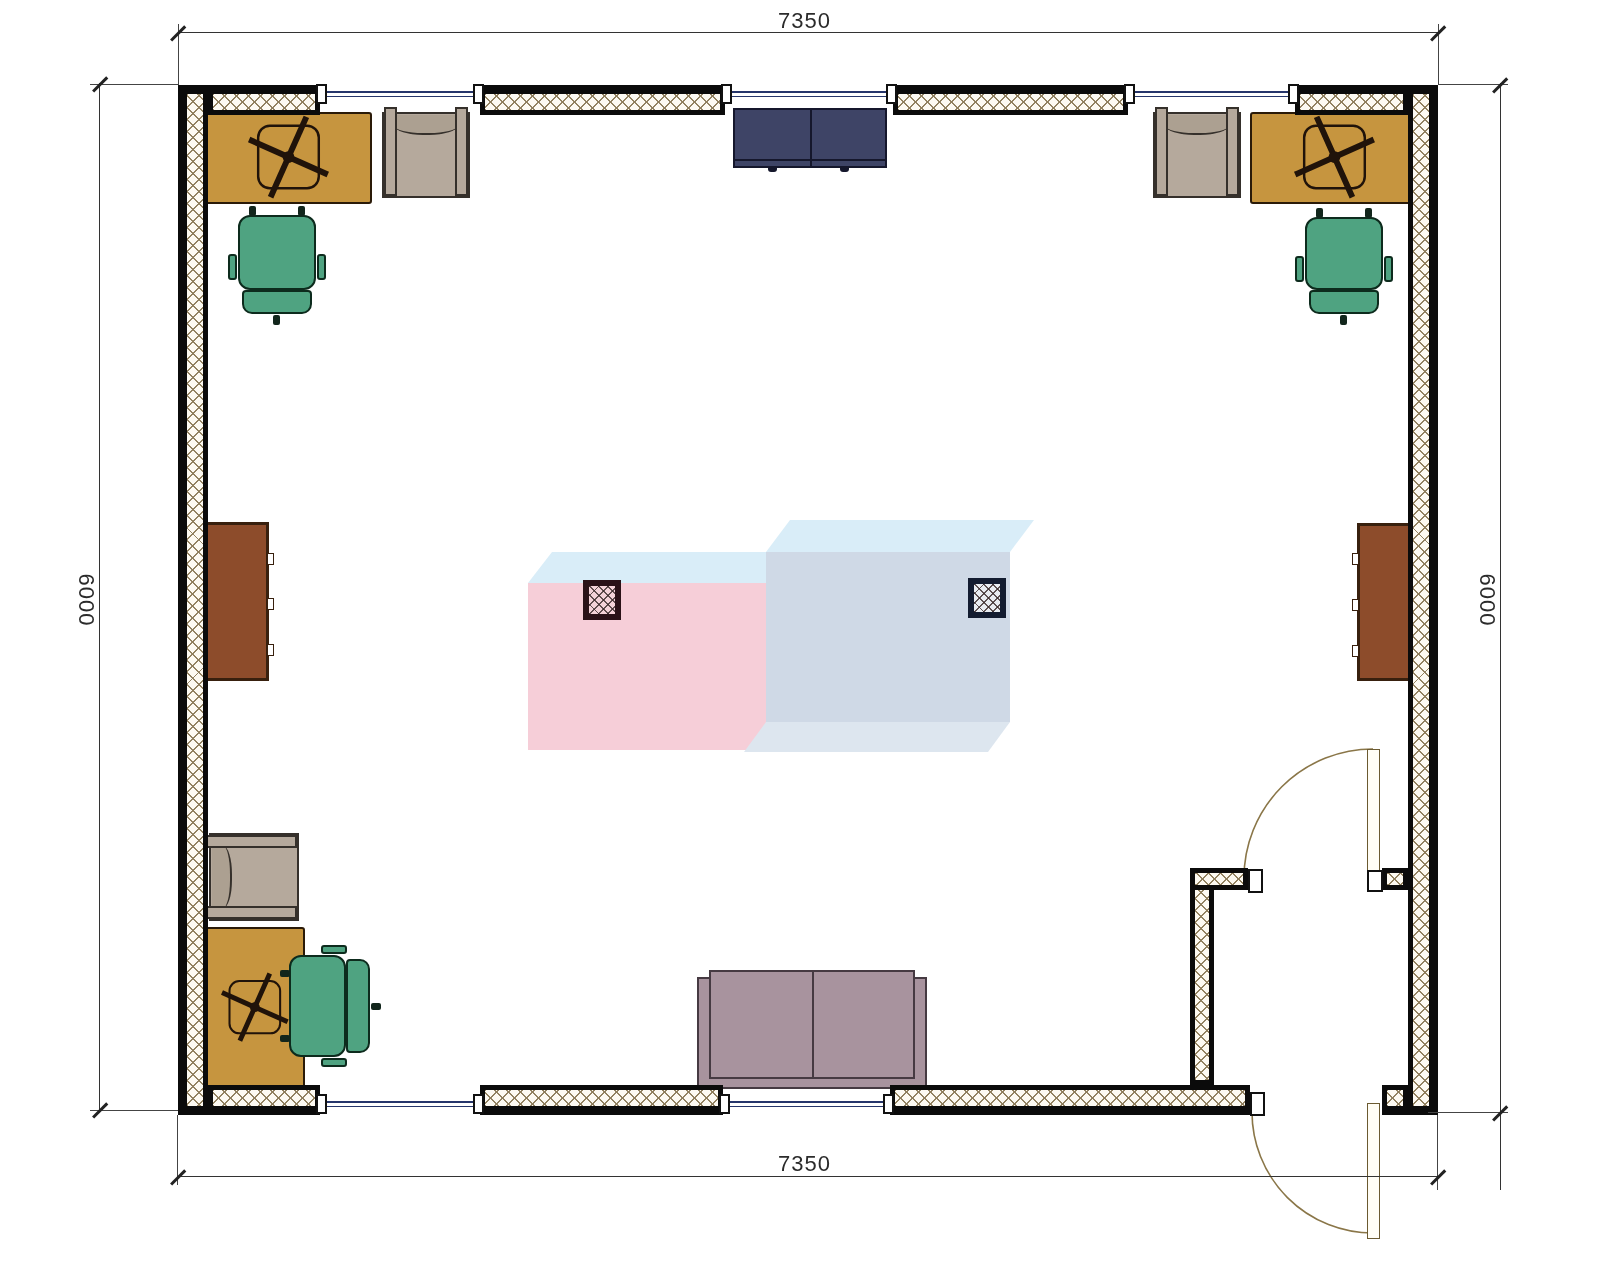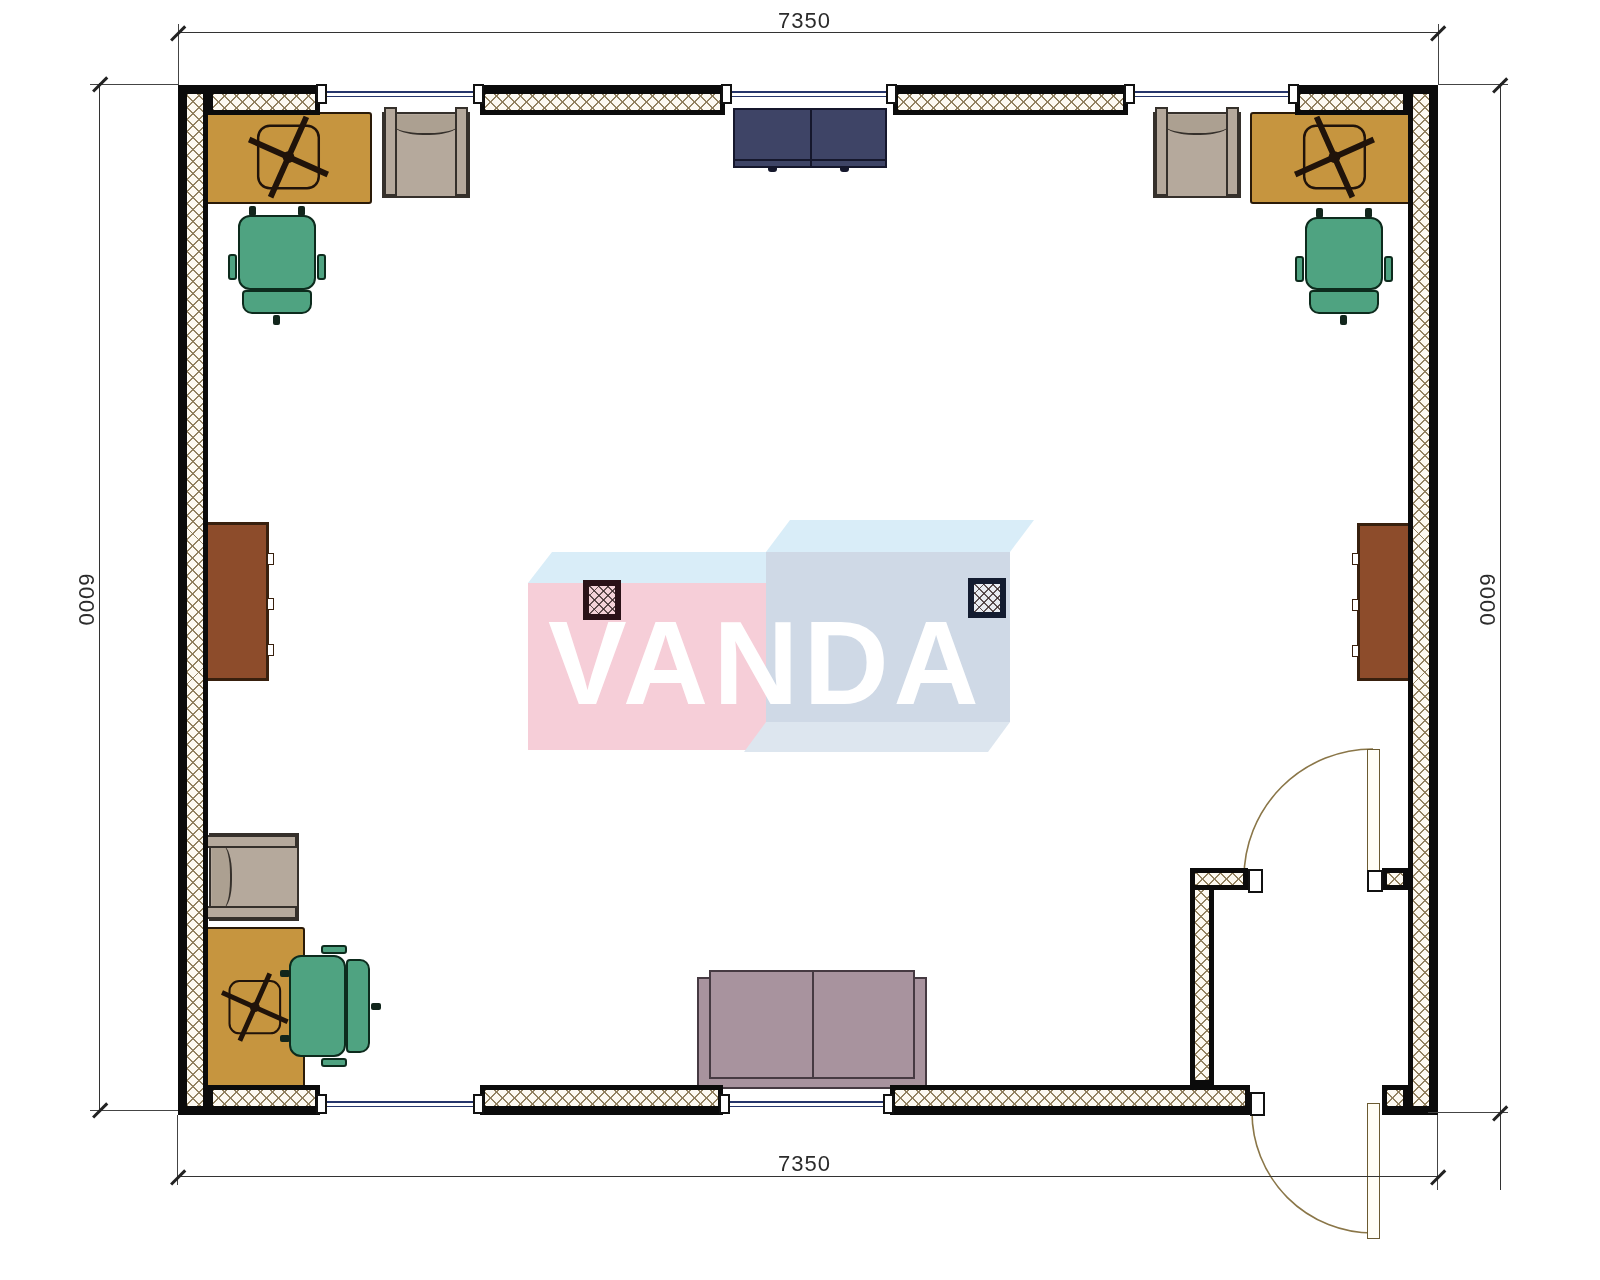--- a/index.html
+++ b/index.html
@@ -93,21 +93,20 @@
 
 <div class="canvas">
 
   <svg class="wm" width="1600" height="1280" viewBox="0 0 1600 1280">
     <polygon points="528,583 552,552 790,552 766,583" fill="#d9edf8"></polygon>
     <rect x="528" y="583" width="238" height="167" fill="#f6ced8"></rect>
     <polygon points="766,552 790,520 1034,520 1010,552" fill="#d9edf8"></polygon>
     <rect x="766" y="552" width="244" height="170" fill="#cfd9e6"></rect>
     <polygon points="766,722 1010,722 988,752 744,752" fill="#dde6ef"></polygon>
   </svg>
-  <div class="wmtext">VANDA</div>
 
   <div class="col col-l" style="left:583px;top:580px;"></div>
   <div class="col col-r" style="left:968px;top:578px;"></div>
 
   <svg class="arcsvg" width="1600" height="1280" viewBox="0 0 1600 1280">
     <path d="M1373,749 A129,129 0 0 0 1244,878" fill="none" stroke="#8a7648" stroke-width="1.6"></path>
     <path d="M1252,1112 A121,121 0 0 0 1373,1233" fill="none" stroke="#8a7648" stroke-width="1.6"></path>
   </svg>
 
   <div class="furn desk" style="left:203px;top:112px;width:165px;height:88px;">

